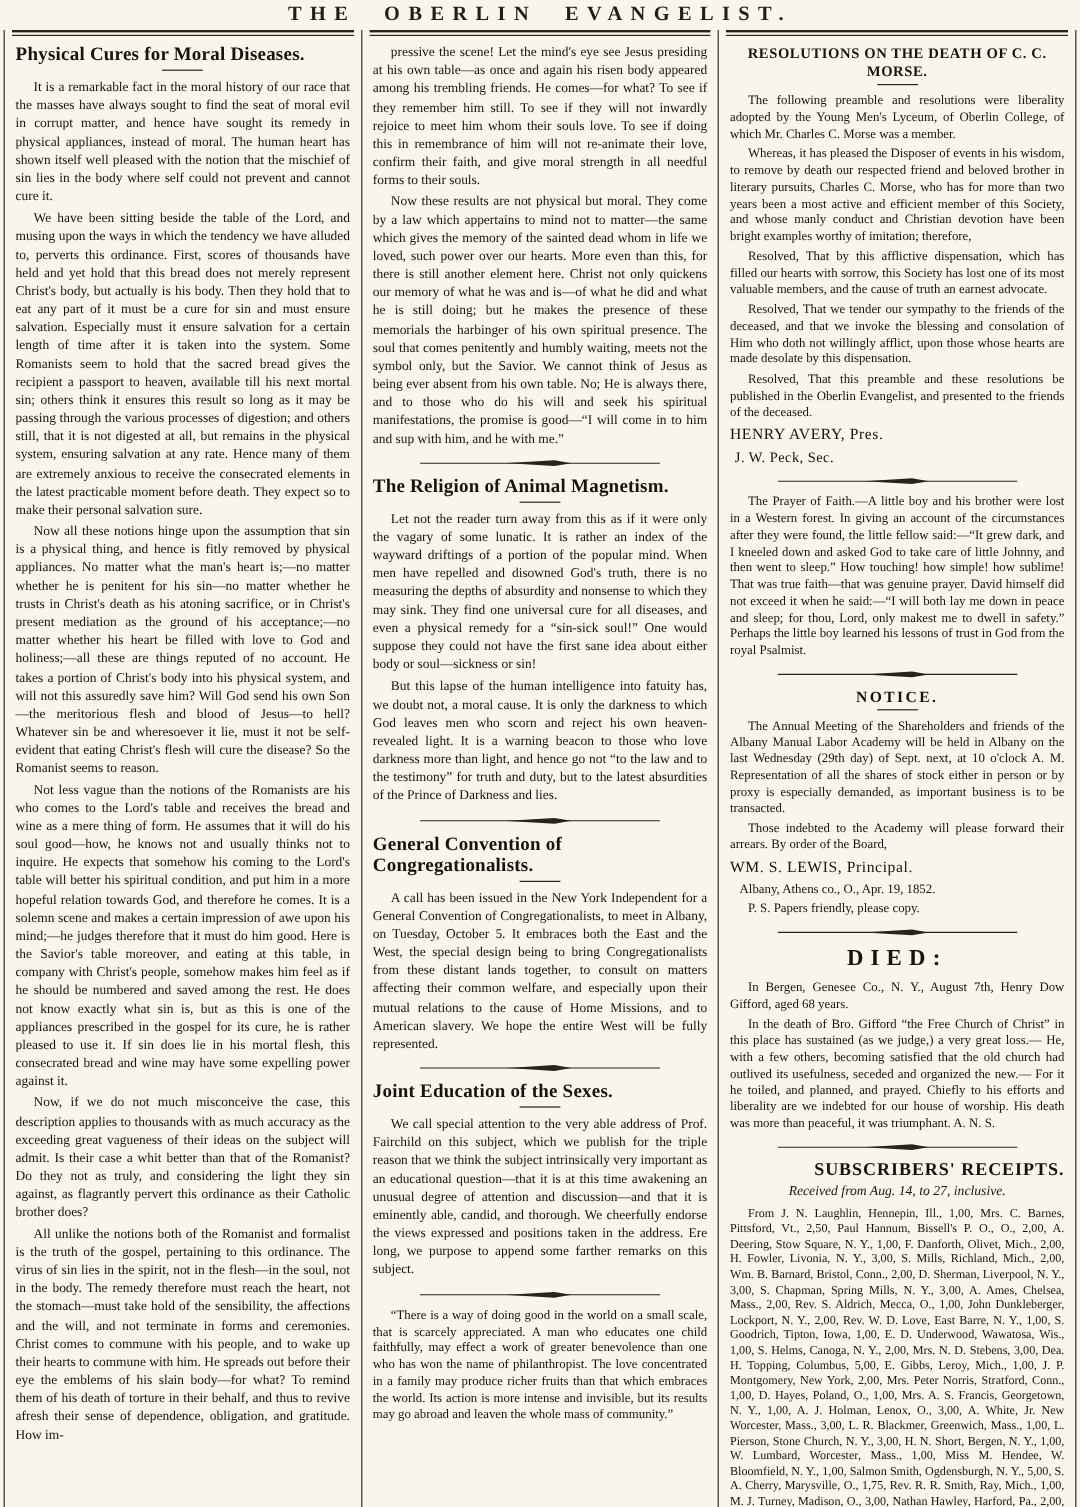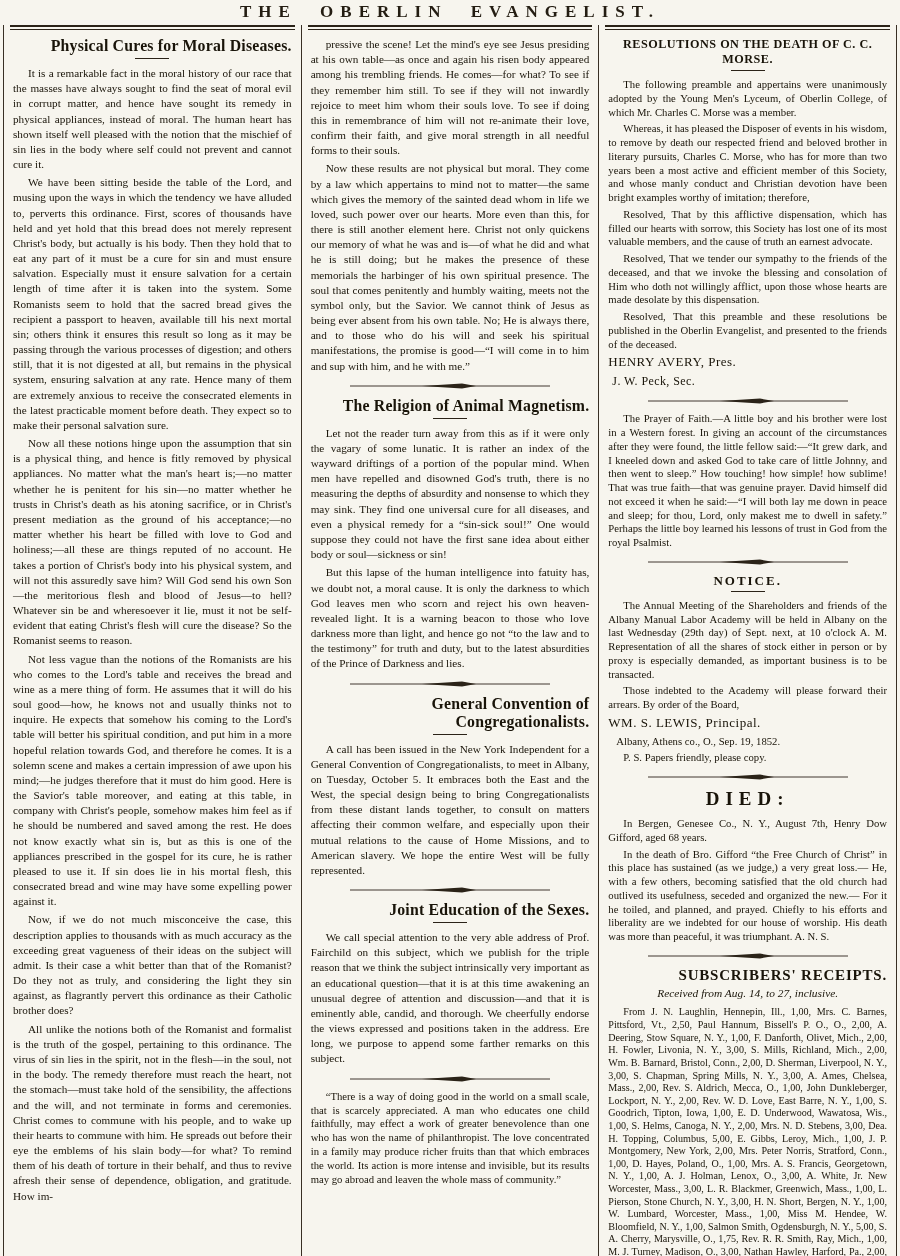--- a/index.html
+++ b/index.html
@@ -10,21 +10,21 @@
   }
   .page{box-sizing:border-box;width:900px;height:1256px;padding:0 3px;}
   .masthead{
     text-align:center;font-weight:700;font-size:17px;
     letter-spacing:7px;word-spacing:12px;padding:2px 0 3px;
     color:#241d12;
   }
   .columns{display:grid;grid-template-columns:1fr 1fr 1fr;border-left:1px solid #38链2f24;border-left:1px solid #382f24;}
   .col{border-right:1px solid #382f24;padding:0 9px 12px;min-width:0;box-sizing:border-box;}
   .toprule{border-top:2px solid #2b2318;border-bottom:1px solid #2b2318;height:2px;margin:0 -3px 7px;}
-  .headline{text-align:right;font-weight:700;font-size:15.8px;margin:5px 0 3px;letter-spacing:.2px;}
+  .headline{text-align:left;font-weight:700;font-size:15.8px;margin:5px 0 3px;letter-spacing:.2px;}
   .caps-headline{text-align:center;font-weight:700;font-size:12.2px;letter-spacing:.5px;margin:3px 0 3px;}
   .short-rule{width:34px;border-top:1.4px solid #2b2318;margin:1px auto 7px;}
   .col p{margin:0 0 3px;text-indent:15px;text-align:justify;font-size:11.2px;line-height:1.355;}
   .col2 .quote-para{font-size:10.7px;line-height:1.3;}
   .col3 p{font-size:10.7px;line-height:1.285;}
   .sig-right{text-align:left;text-indent:0 !important;padding-right:28px;font-size:13px !important;letter-spacing:.5px;margin-top:2px !important;}
   .sig-left{text-indent:4px !important;font-size:12px !important;letter-spacing:.4px;}
   .divider{display:flex;justify-content:center;align-items:center;margin:8px 0 7px;}
   .divider svg{display:block;}
   .notice-title{text-align:center;font-weight:700;font-size:13px;letter-spacing:2px;margin:4px 0 2px;}
@@ -113,21 +113,21 @@
       <article>
         <p class="quote-para">“There is a way of doing good in the world on a small scale, that is scarcely appreciated. A man who educates one child faithfully, may effect a work of greater benevolence than one who has won the name of philanthropist. The love concentrated in a family may produce richer fruits than that which embraces the world. Its action is more intense and invisible, but its results may go abroad and leaven the whole mass of community.”</p>
       </article>
     </section>
 
     <section class="col col3">
       <div class="toprule"></div>
       <article>
         <h2 class="caps-headline">RESOLUTIONS ON THE DEATH OF C. C. MORSE.</h2>
         <div class="short-rule"></div>
-        <p>The following preamble and appertains were unanimously adopted by the Young Men's Lyceum, of Oberlin College, of which Mr. Charles C. Morse was a member.</p>
+        <p>The following preamble and resolutions were liberality adopted by the Young Men's Lyceum, of Oberlin College, of which Mr. Charles C. Morse was a member.</p>
         <p>Whereas, it has pleased the Disposer of events in his wisdom, to remove by death our respected friend and beloved brother in literary pursuits, Charles C. Morse, who has for more than two years been a most active and efficient member of this Society, and whose manly conduct and Christian devotion have been bright examples worthy of imitation; therefore,</p>
         <p>Resolved, That by this afflictive dispensation, which has filled our hearts with sorrow, this Society has lost one of its most valuable members, and the cause of truth an earnest advocate.</p>
         <p>Resolved, That we tender our sympathy to the friends of the deceased, and that we invoke the blessing and consolation of Him who doth not willingly afflict, upon those whose hearts are made desolate by this dispensation.</p>
         <p>Resolved, That this preamble and these resolutions be published in the Oberlin Evangelist, and presented to the friends of the deceased.</p>
         <p class="sig-right">HENRY AVERY, Pres.</p>
         <p class="sig-left">J. W. Peck, Sec.</p>
       </article>
 
       <div class="divider">
         <svg width="200" height="8" viewBox="0 0 200 8">
@@ -146,21 +146,21 @@
             <polygon points="72,4 112,1.6 126,4 112,6.4" fill="#2b2318"></polygon>
           </svg>
       </div>
 
       <article>
         <h2 class="notice-title">NOTICE.</h2>
         <div class="short-rule"></div>
         <p>The Annual Meeting of the Shareholders and friends of the Albany Manual Labor Academy will be held in Albany on the last Wednesday (29th day) of Sept. next, at 10 o'clock A. M. Representation of all the shares of stock either in person or by proxy is especially demanded, as important business is to be transacted.</p>
         <p>Those indebted to the Academy will please forward their arrears. By order of the Board,</p>
         <p class="sig-right">WM. S. LEWIS, Principal.</p>
-        <p class="dateline">Albany, Athens co., O., Sep. 19, 1852.</p>
+        <p class="dateline">Albany, Athens co., O., Apr. 19, 1852.</p>
         <p>P. S. Papers friendly, please copy.</p>
       </article>
 
       <div class="divider">
         <svg width="200" height="8" viewBox="0 0 200 8">
             <line x1="0" y1="4" x2="200" y2="4" stroke="#2b2318" stroke-width="0.9"></line>
             <polygon points="72,4 112,1.6 126,4 112,6.4" fill="#2b2318"></polygon>
           </svg>
       </div>
 

